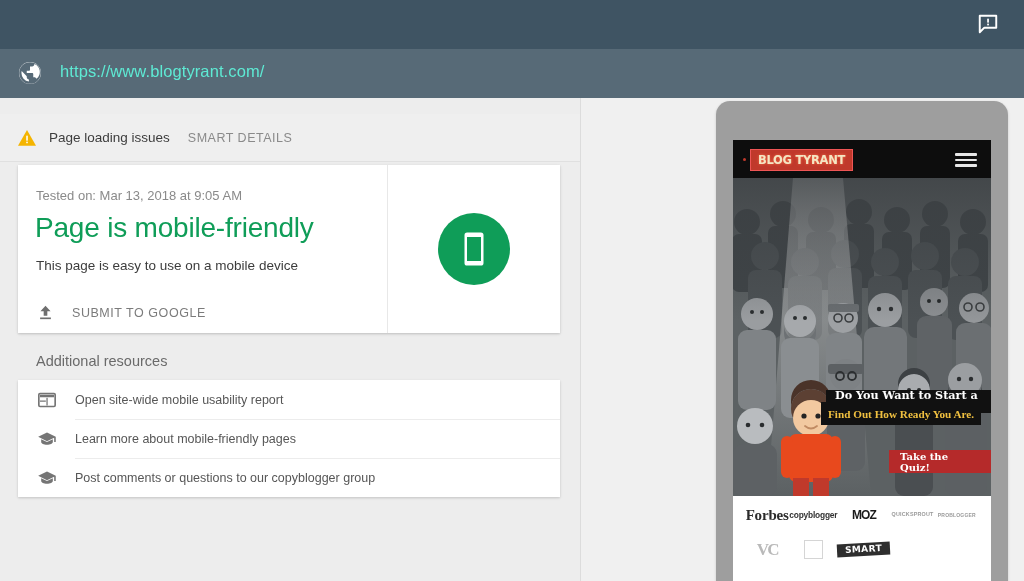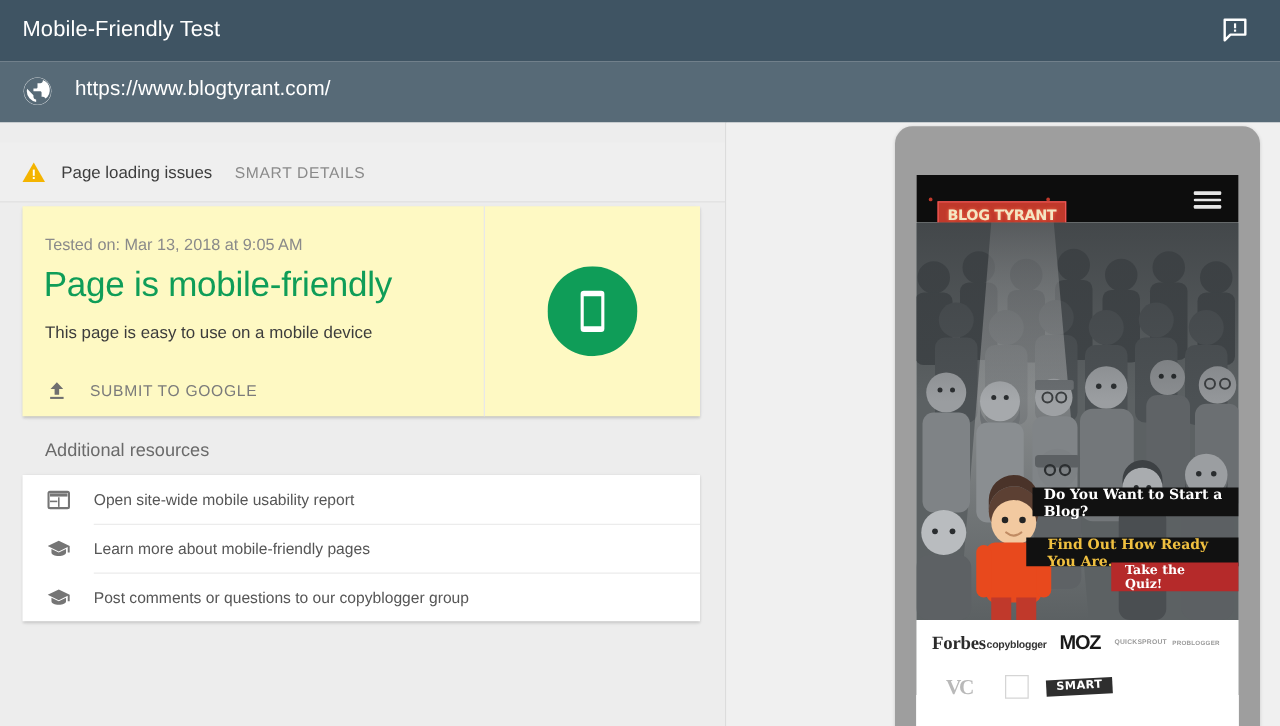--- a/index.html
+++ b/index.html
@@ -25,21 +25,21 @@
     display:flex;align-items:center;justify-content:center;cursor:pointer;
   }
   
   .urlbar{
     position:absolute;left:0;top:49px;width:1024px;height:49px;
     background:#576a77;
   }
   .globe-wrap{position:absolute;left:17px;top:11px;width:26px;height:26px;}
   .url-text{
     position:absolute;left:60px;top:13px;
-    font-size:16.5px;color:#ffffff;letter-spacing:.1px;text-align:right;
+    font-size:16.5px;color:#5eead4;letter-spacing:.1px;text-align:right;
   }
   
   .left-pane{
     position:absolute;left:0;top:98px;width:580px;height:483px;
     background:#ededed;
   }
   .pane-divider{
     position:absolute;left:580px;top:98px;width:1px;height:483px;
     background:#dcdcdc;
   }
@@ -55,21 +55,21 @@
   }
   .warn-icon{margin-left:17px;width:20px;height:20px;display:block;}
   .warn-text{margin-left:12px;font-size:13.5px;color:#3d3d3d;}
   .warn-link{
     margin-left:18px;font-size:12.5px;color:#8a8a8a;letter-spacing:.5px;
     cursor:pointer;
   }
   
   .card{
     position:absolute;left:18px;top:67px;width:542px;height:168px;
-    background:#fef9c3;
+    background:#ffffff;
     box-shadow:0 1px 2px rgba(0,0,0,.14),0 1px 4px rgba(0,0,0,.07);
   }
   .card-left{position:absolute;left:0;top:0;width:369px;height:168px;}
   .card-divider{position:absolute;left:369px;top:0;width:1px;height:168px;background:#e8e8e8;}
   .tested-on{position:absolute;left:18px;top:23px;font-size:13px;color:#8a8a8a;}
   .verdict{
     position:absolute;left:17px;top:47px;
     font-size:28px;color:#0f9d58;font-weight:400;letter-spacing:-.2px;
   }
   .verdict-sub{position:absolute;left:18px;top:93px;font-size:13.5px;color:#3c3c3c;}
@@ -106,21 +106,21 @@
   .screen{
     position:absolute;left:17px;top:39px;width:258px;height:461px;
     background:#ffffff;overflow:hidden;
   }
   .site-header{
     position:absolute;left:0;top:0;width:258px;height:38px;background:#0d0d0d;
   }
   .logo-box{
     position:absolute;left:17px;top:9px;height:20px;padding:0 7px;
     background:#c0392b;border:1px solid #e55;
-    display:flex;align-items:center;justify-content:center;margin-top:12px;
+    display:flex;align-items:center;justify-content:center;
   }
   .logo-text{
     font-family:"DejaVu Sans", sans-serif;
     font-size:11.5px;font-weight:bold;color:#f4e6c3;letter-spacing:-.3px;
     text-shadow:0 0 3px rgba(255,120,80,.9);
   }
   .logo-dot{position:absolute;width:3px;height:3px;background:#c0392b;border-radius:50%;top:18px;}
   .hamburger{
     position:absolute;right:14px;top:13px;width:22px;height:14px;cursor:pointer;
     display:flex;flex-direction:column;justify-content:space-between;
@@ -131,54 +131,53 @@
     position:absolute;left:0;top:38px;width:258px;height:378px;
     background:#555a5d;overflow:hidden;
   }
   .hero-bg{position:absolute;inset:0;}
   .banner1,.banner2{
     position:absolute;background:#111;color:#fff;
     font-family:"DejaVu Serif", serif;font-weight:bold;
     display:flex;align-items:center;
   }
   .banner1{left:93px;top:212px;height:23px;padding:0 9px;font-size:11.2px;color:#ffffff;}
-  .banner2{left:88px;top:252px;height:23px;padding:0 17px;font-size:11.2px;color:#f0c040;}
+  .banner2{left:88px;top:224px;height:23px;padding:0 7px;font-size:11.2px;color:#f0c040;font-family:Liberation Serif, serif;}
   .quiz-btn{
     position:absolute;left:156px;top:272px;height:23px;padding:0 11px;
     background:#b52a2a;color:#ffffff;
     font-family:"DejaVu Serif", serif;font-weight:bold;font-size:10px;
     display:flex;align-items:center;cursor:pointer;
   }
   
   .logostrip{
     position:absolute;left:0;top:356px;width:258px;height:88px;background:#ffffff;
   }
   .logogrid{
     position:absolute;left:12px;top:2px;width:234px;
     display:grid;grid-template-columns:repeat(5,1fr);grid-template-rows:34px 34px;
     align-items:center;justify-items:center;
   }
   .ls{color:#2b2b2b;line-height:1;}
   .ls-forbes{font-family:"Liberation Serif", serif;font-size:15px;font-weight:bold;letter-spacing:-.2px;}
   .ls-copyblogger{font-size:8.4px;font-weight:bold;color:#333;letter-spacing:-.2px;}
-  .ls-moz{font-size:16px;font-weight:bold;letter-spacing:-1px;color:#1a1a1a;}
+  .ls-moz{font-size:12px;font-weight:bold;letter-spacing:-1px;color:#1a1a1a;}
   .ls-quicksprout{font-size:5.4px;font-weight:bold;color:#9a9a9a;letter-spacing:.2px;}
   .ls-problogger{font-size:5px;font-weight:bold;color:#9a9a9a;letter-spacing:.2px;}
   .ls-vc{font-family:"Liberation Serif", serif;font-size:17px;font-weight:bold;color:#b9b9b9;letter-spacing:-2px;}
   .ls-blank{width:17px;height:17px;border:1.4px solid #d5d5d5;background:#fff;}
   .ls-smart{
     font-family:"DejaVu Sans", sans-serif;font-size:9px;font-weight:bold;color:#ffffff;
     background:#2e2e2e;padding:2px 8px;letter-spacing:.4px;transform:rotate(-3deg);
   }
 </style>
 </head>
 <body>
 
 <div class="appbar">
-  <div class="appbar-title">Mobile-Friendly Test</div>
   <div class="feedback-btn">
     <svg width="22" height="22" viewBox="0 0 24 24">
       <path d="M3 3h18v13H8l-5 5V3z" fill="none" stroke="#ffffff" stroke-width="2.1" stroke-linejoin="round"></path>
       <rect x="11.1" y="6.2" width="1.9" height="4.3" fill="#ffffff"></rect>
       <rect x="11.1" y="11.6" width="1.9" height="1.9" fill="#ffffff"></rect>
     </svg>
   </div>
 </div>
 
 <div class="urlbar">

